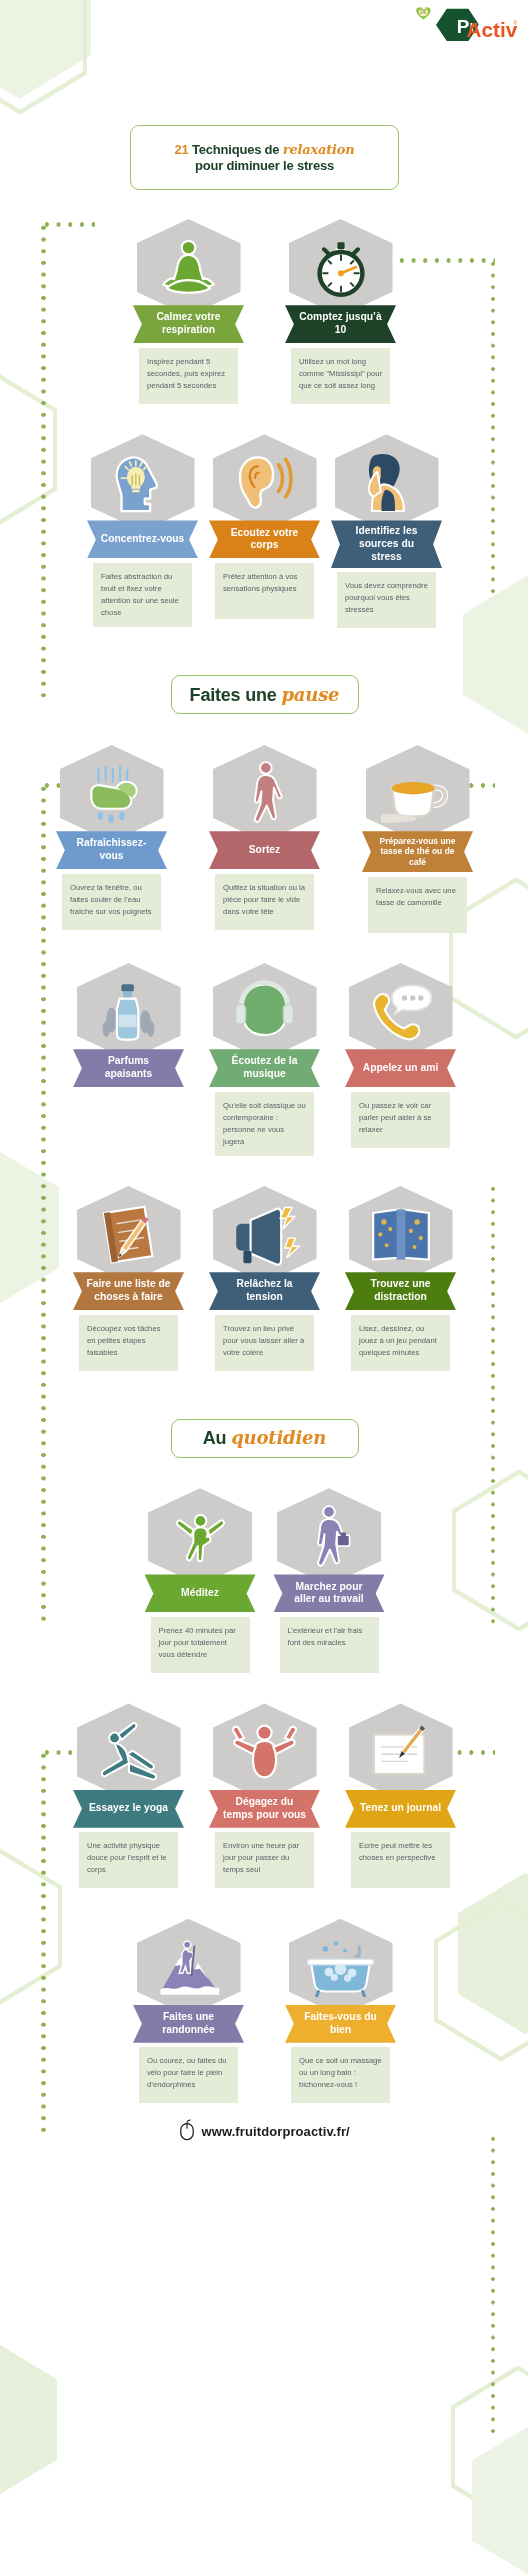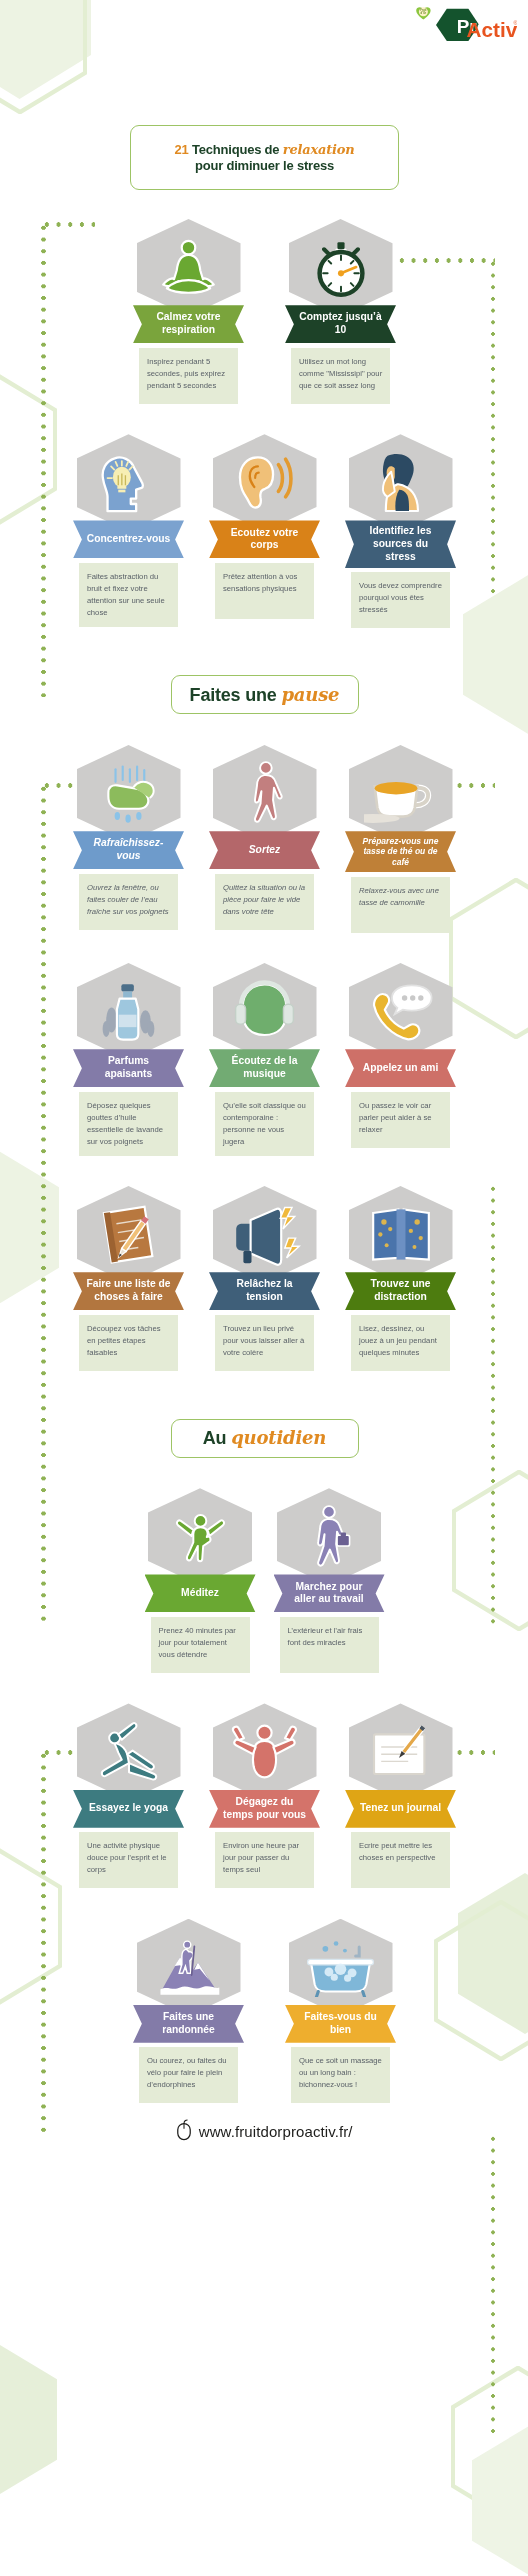--- a/index.html
+++ b/index.html
@@ -152,22 +152,22 @@
     position: relative;
     z-index: 3;
     display: flex;
     align-items: center;
     justify-content: center;
     gap: 6.3px;
     margin-top: 16px;
   }
   .footer .url {
     color: #1d1d1b;
-    font-size: 15px;
-    font-weight: normal;
+    font-size: 13px;
+    font-weight: bold;
     letter-spacing: 0.1px;
   }
 
   .spacer { width: 100%; }
 </style>
 </head>
 <body>
 
 <div class="bg-hex" style="left:-52px; top:-77px; width:143px; height:176px; background:#edf3e3;"></div>
 <div class="hex-ring" style="left:-47px; top:-47px;">
@@ -291,21 +291,21 @@
         <circle cx="37" cy="43" r="3.4" fill="#f0a01e"></circle>
       </svg>
     </div>
     <div class="ribbon" style="background:#1d4228;">
       <span>Comptez jusqu’à 10</span>
     </div>
     <div class="desc">Utilisez un mot long comme "Mississipi" pour que ce soit assez long</div>
   </div>
 </div>
 
-<div class="row" style="margin-top:30.5px; gap:25px;">
+<div class="row" style="margin-top:30.5px; gap:11px;">
 
   <div class="card">
     <div class="hex">
       <svg width="68" height="65" viewBox="0 0 76 72">
         <path d="M46 68 L46 60 L40 60 L40 54 L46 54 L46 44 L52 42 C54 41 54 38 52 35
                  L44 20 C40 10 30 6 22 9 C12 12 7 22 9 32 C10 40 14 46 14 52 L14 68 Z" fill="#7ba2cf" stroke="#ffffff" stroke-width="2.6" stroke-linejoin="round"></path>
         <ellipse cx="30" cy="30" rx="10" ry="11.5" fill="#f7eeb4"></ellipse>
         <rect x="25" y="40" width="10" height="3" fill="#f7eeb4"></rect>
         <rect x="26" y="44" width="8" height="3" fill="#f7eeb4"></rect>
         <g stroke="#f7eeb4" stroke-width="2" stroke-linecap="round">
@@ -363,21 +363,21 @@
   </div>
 </div>
 
 <div style="height:47px;" class="spacer"></div>
 <div class="banner section">
   <div class="t-line">
     <span>Faites une </span><span class="em">pause</span>
   </div>
 </div>
 
-<div class="row" style="margin-top:30.5px; gap:25px;font-style:italic;">
+<div class="row" style="margin-top:30.5px; gap:42px;">
 
   <div class="card">
     <div class="hex">
       <svg width="70" height="63" viewBox="0 0 78 70">
         <g stroke="#8bc3e8" stroke-width="2.4" stroke-linecap="round">
           <line x1="24" y1="8" x2="24" y2="22"></line>
             <line x1="32" y1="5" x2="32" y2="20"></line>
           <line x1="40" y1="8" x2="40" y2="22"></line>
             <line x1="48" y1="5" x2="48" y2="20"></line>
           <line x1="56" y1="9" x2="56" y2="21"></line>
@@ -445,21 +445,20 @@
         </g>
         <rect x="25" y="6" width="14" height="8" rx="2" fill="#4c6f8a"></rect>
         <rect x="27" y="14" width="10" height="8" fill="#8fb7cf"></rect>
         <path d="M23 22 L41 22 L44 34 L44 62 C44 66 41 68 37 68 L27 68 C23 68 20 66 20 62 L20 34 Z" fill="#9ec7de" stroke="#ffffff" stroke-width="2.4" stroke-linejoin="round"></path>
         <rect x="22" y="40" width="20" height="14" fill="#e6eef3" opacity="0.7"></rect>
       </svg>
     </div>
     <div class="ribbon" style="background:#837ba8;">
       <span>Parfums apaisants</span>
     </div>
-    <div class="desc">Déposez quelques gouttes d’huile essentielle de lavande sur vos poignets</div>
   </div>
 
   <div class="card">
     <div class="hex">
       <svg width="65" height="65" viewBox="0 0 72 72">
         <path d="M36 62 C20 62 12 52 12 38 L12 30 C12 16 22 6 36 6 C50 6 60 16 60 30 L60 38
                  C60 52 52 62 36 62 Z" fill="#6fae6d" stroke="#ffffff" stroke-width="2.4"></path>
         <path d="M10 30 C10 16 21 4 36 4 C51 4 62 16 62 30" fill="none" stroke="#dfe7e2" stroke-width="5" stroke-linecap="round"></path>
         <rect x="4" y="28" width="11" height="22" rx="5" fill="#dfe7e2" stroke="#c4d0c8" stroke-width="1.6"></rect>
         <rect x="57" y="28" width="11" height="22" rx="5" fill="#dfe7e2" stroke="#c4d0c8" stroke-width="1.6"></rect>

